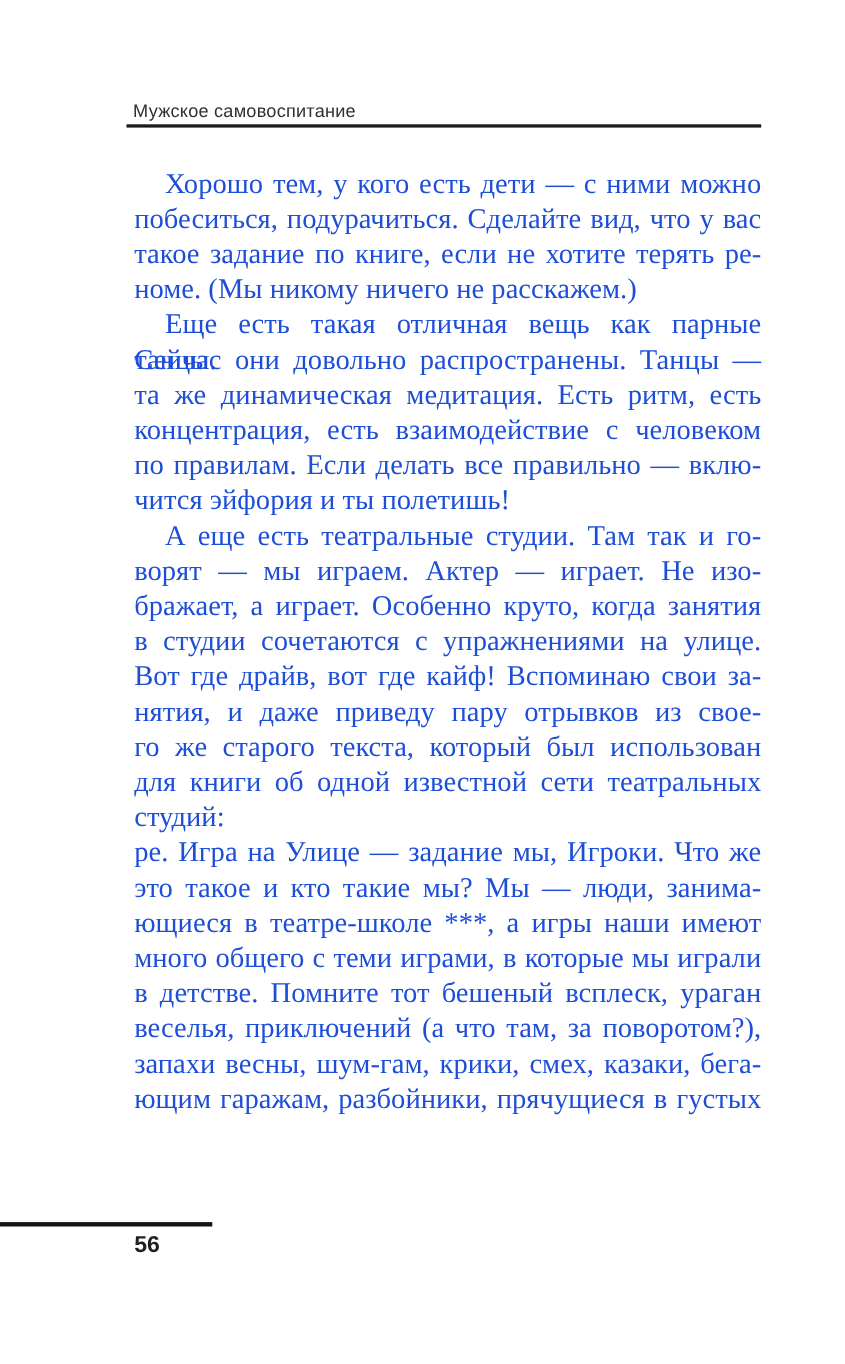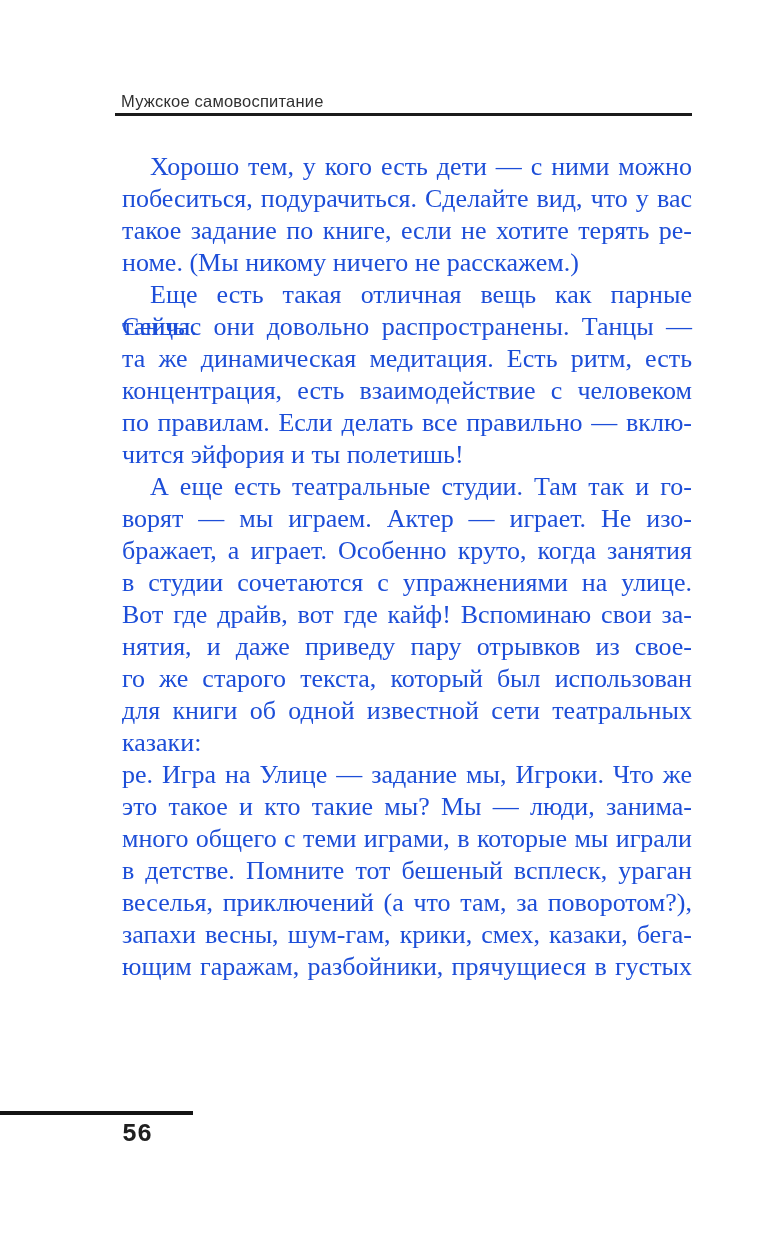--- a/index.html
+++ b/index.html
@@ -65,23 +65,23 @@
     left: 0;
     top: 1111px;
     width: 193px;
     height: 4px;
     background: #141414;
   }
   .page-number {
     position: absolute;
     left: 122px;
     top: 1120px;
-    font-family: Liberation Mono, monospace;
+    font-family: Liberation Sans, sans-serif;
     font-weight: bold;
-    font-size: 25px;
+    font-size: 21px;
     color: #1f1f1f;
   }
 </style>
 </head>
 <body>
 
 <div class="page">
 
   <div class="running-title">Мужское самовоспитание</div>
 
@@ -104,25 +104,26 @@
       </div>
       <div class="para">
         <div class="line first">А еще есть театральные студии. Там так и го-</div>
         <div class="line">ворят — мы играем. Актер — играет. Не изо-</div>
         <div class="line">бражает, а играет. Особенно круто, когда занятия</div>
         <div class="line">в студии сочетаются с упражнениями на улице.</div>
         <div class="line">Вот где драйв, вот где кайф! Вспоминаю свои за-</div>
         <div class="line">нятия, и даже приведу пару отрывков из свое-</div>
         <div class="line">го же старого текста, который был использован</div>
         <div class="line">для книги об одной известной сети театральных</div>
-        <div class="line last">казаки:</div>
+        <div class="line last">студий:</div>
       </div>
       <div class="para">
         <div class="line">ре. Игра на Улице — задание мы, Игроки. Что же</div>
         <div class="line">это такое и кто такие мы? Мы — люди, занима-</div>
+        <div class="line">ющиеся в театре-школе ***, а игры наши имеют</div>
         <div class="line">много общего с теми играми, в которые мы играли</div>
         <div class="line">в детстве. Помните тот бешеный всплеск, ураган</div>
         <div class="line">веселья, приключений (а что там, за поворотом?),</div>
         <div class="line">запахи весны, шум-гам, крики, смех, казаки, бега-</div>
         <div class="line">ющим гаражам, разбойники, прячущиеся в густых</div>
       </div>
     </div>
 
   <div class="footer-rule"></div>
 

